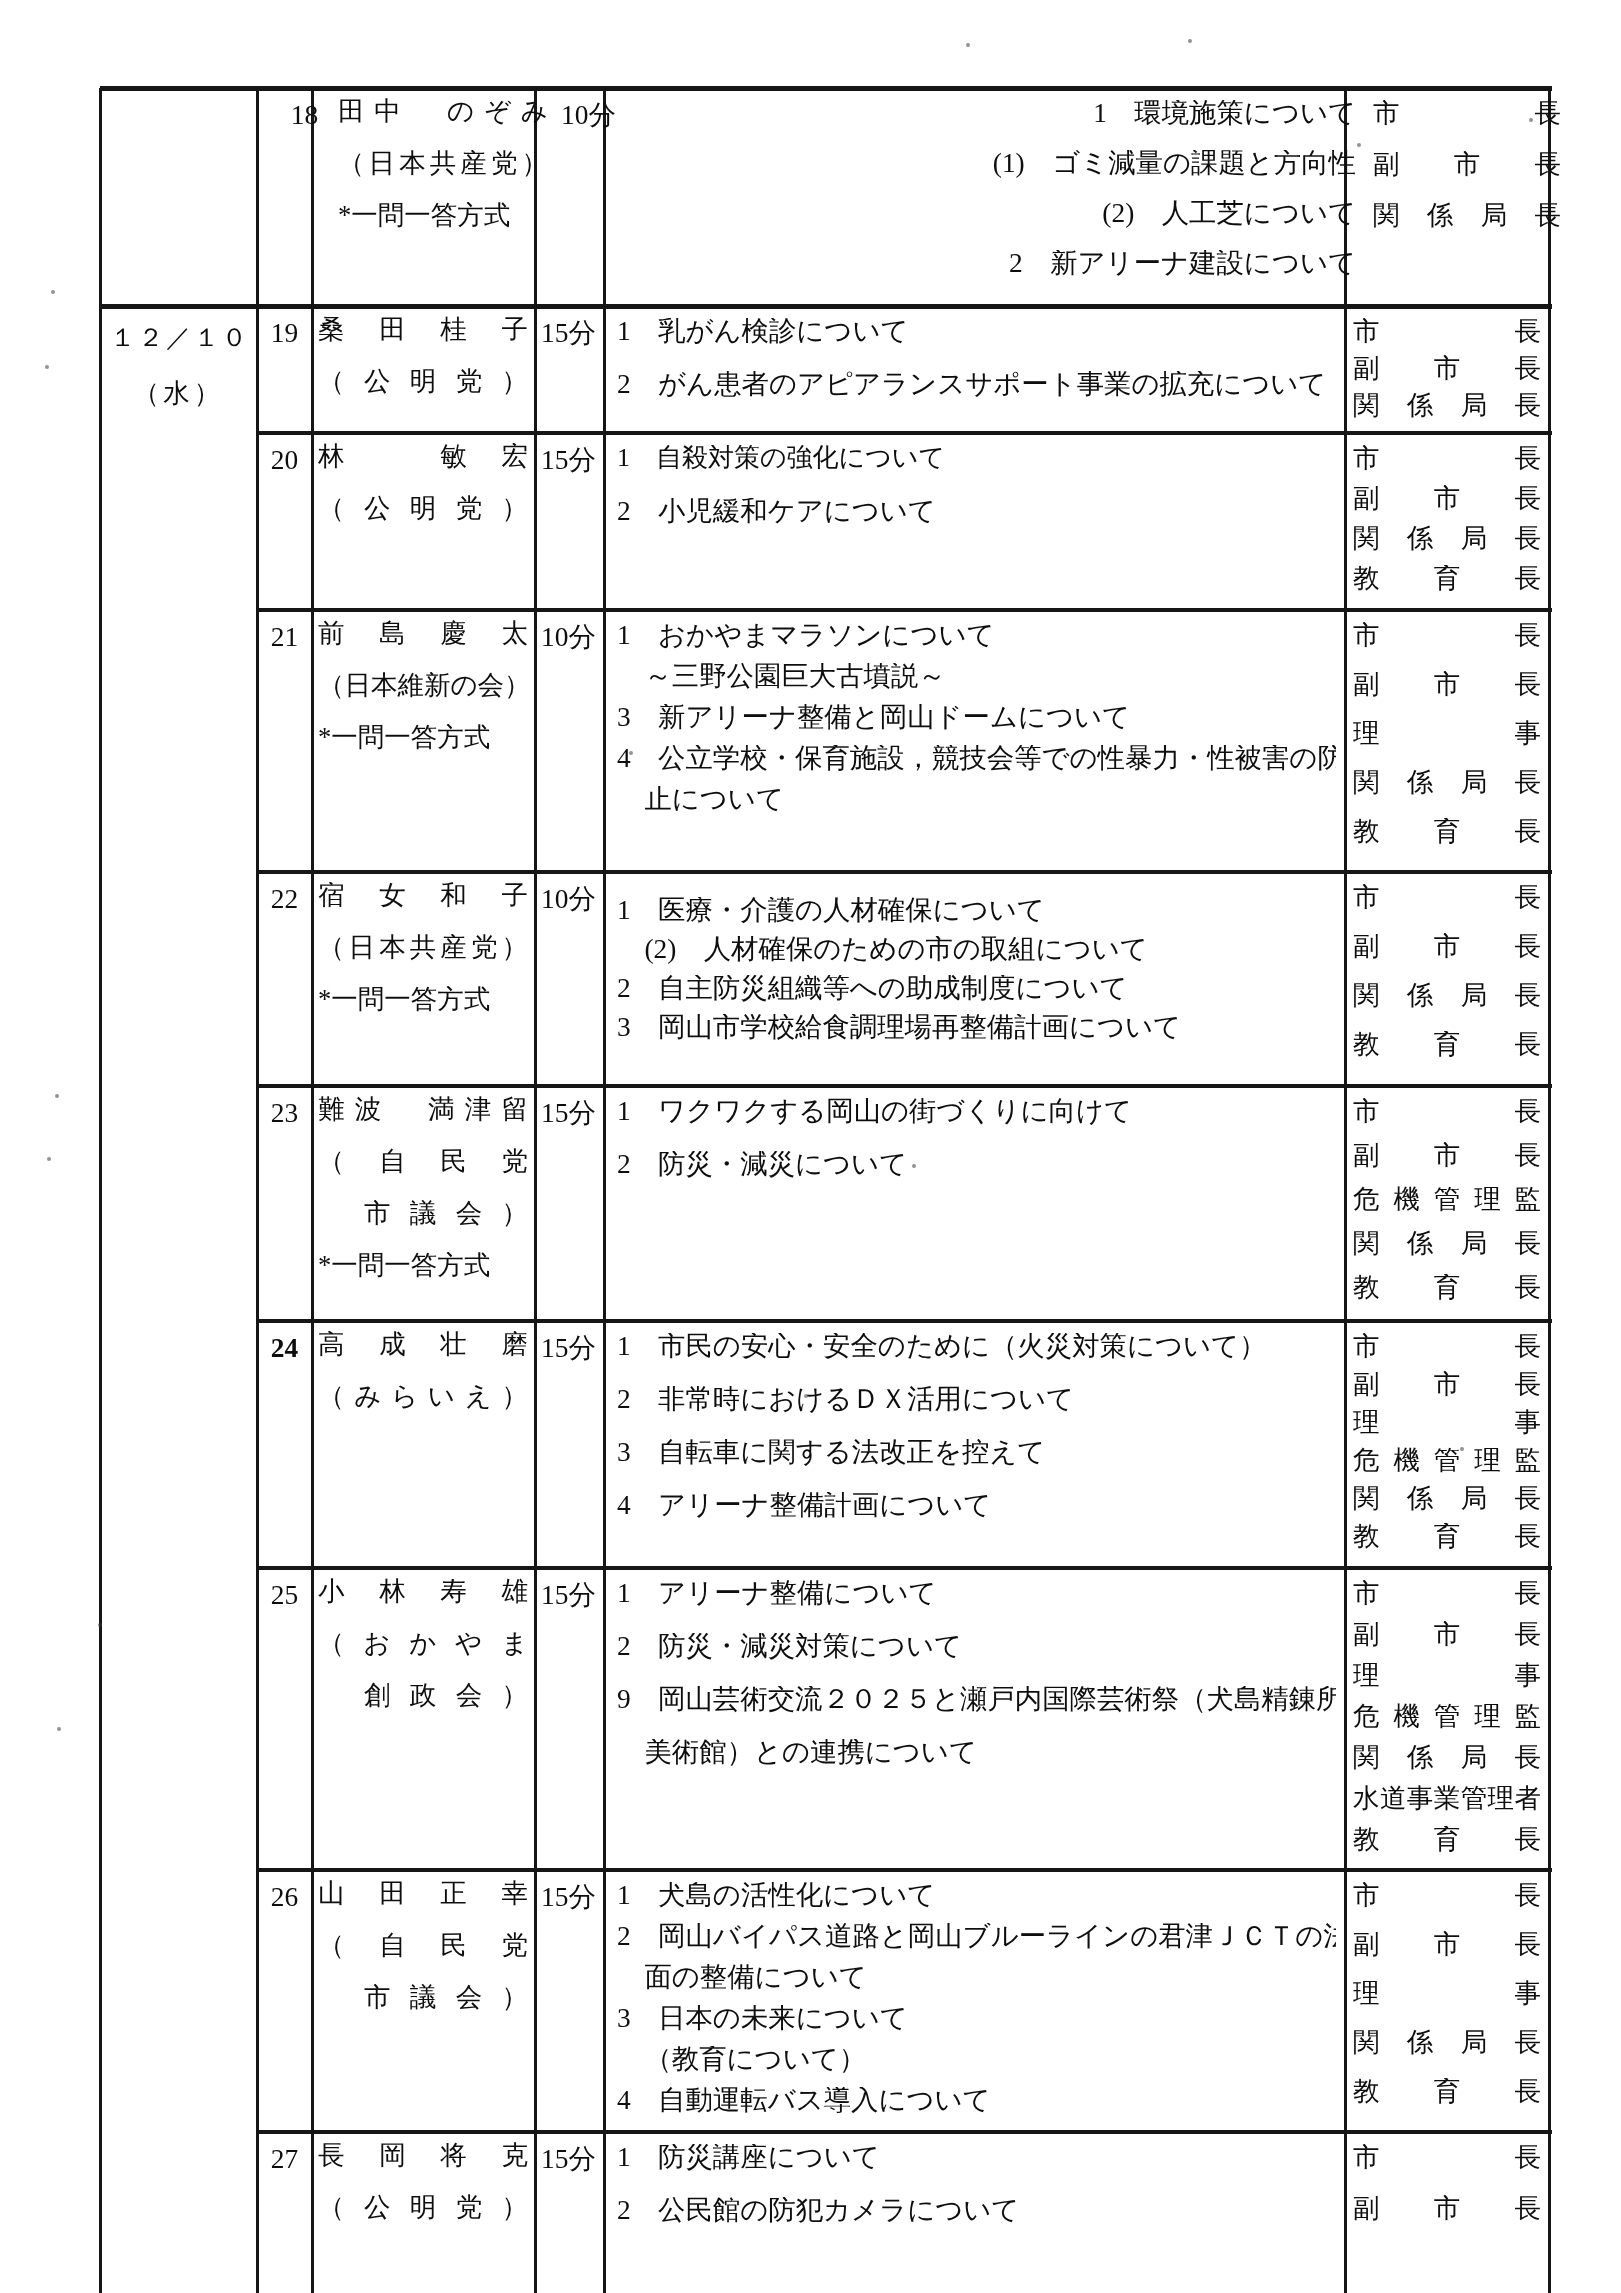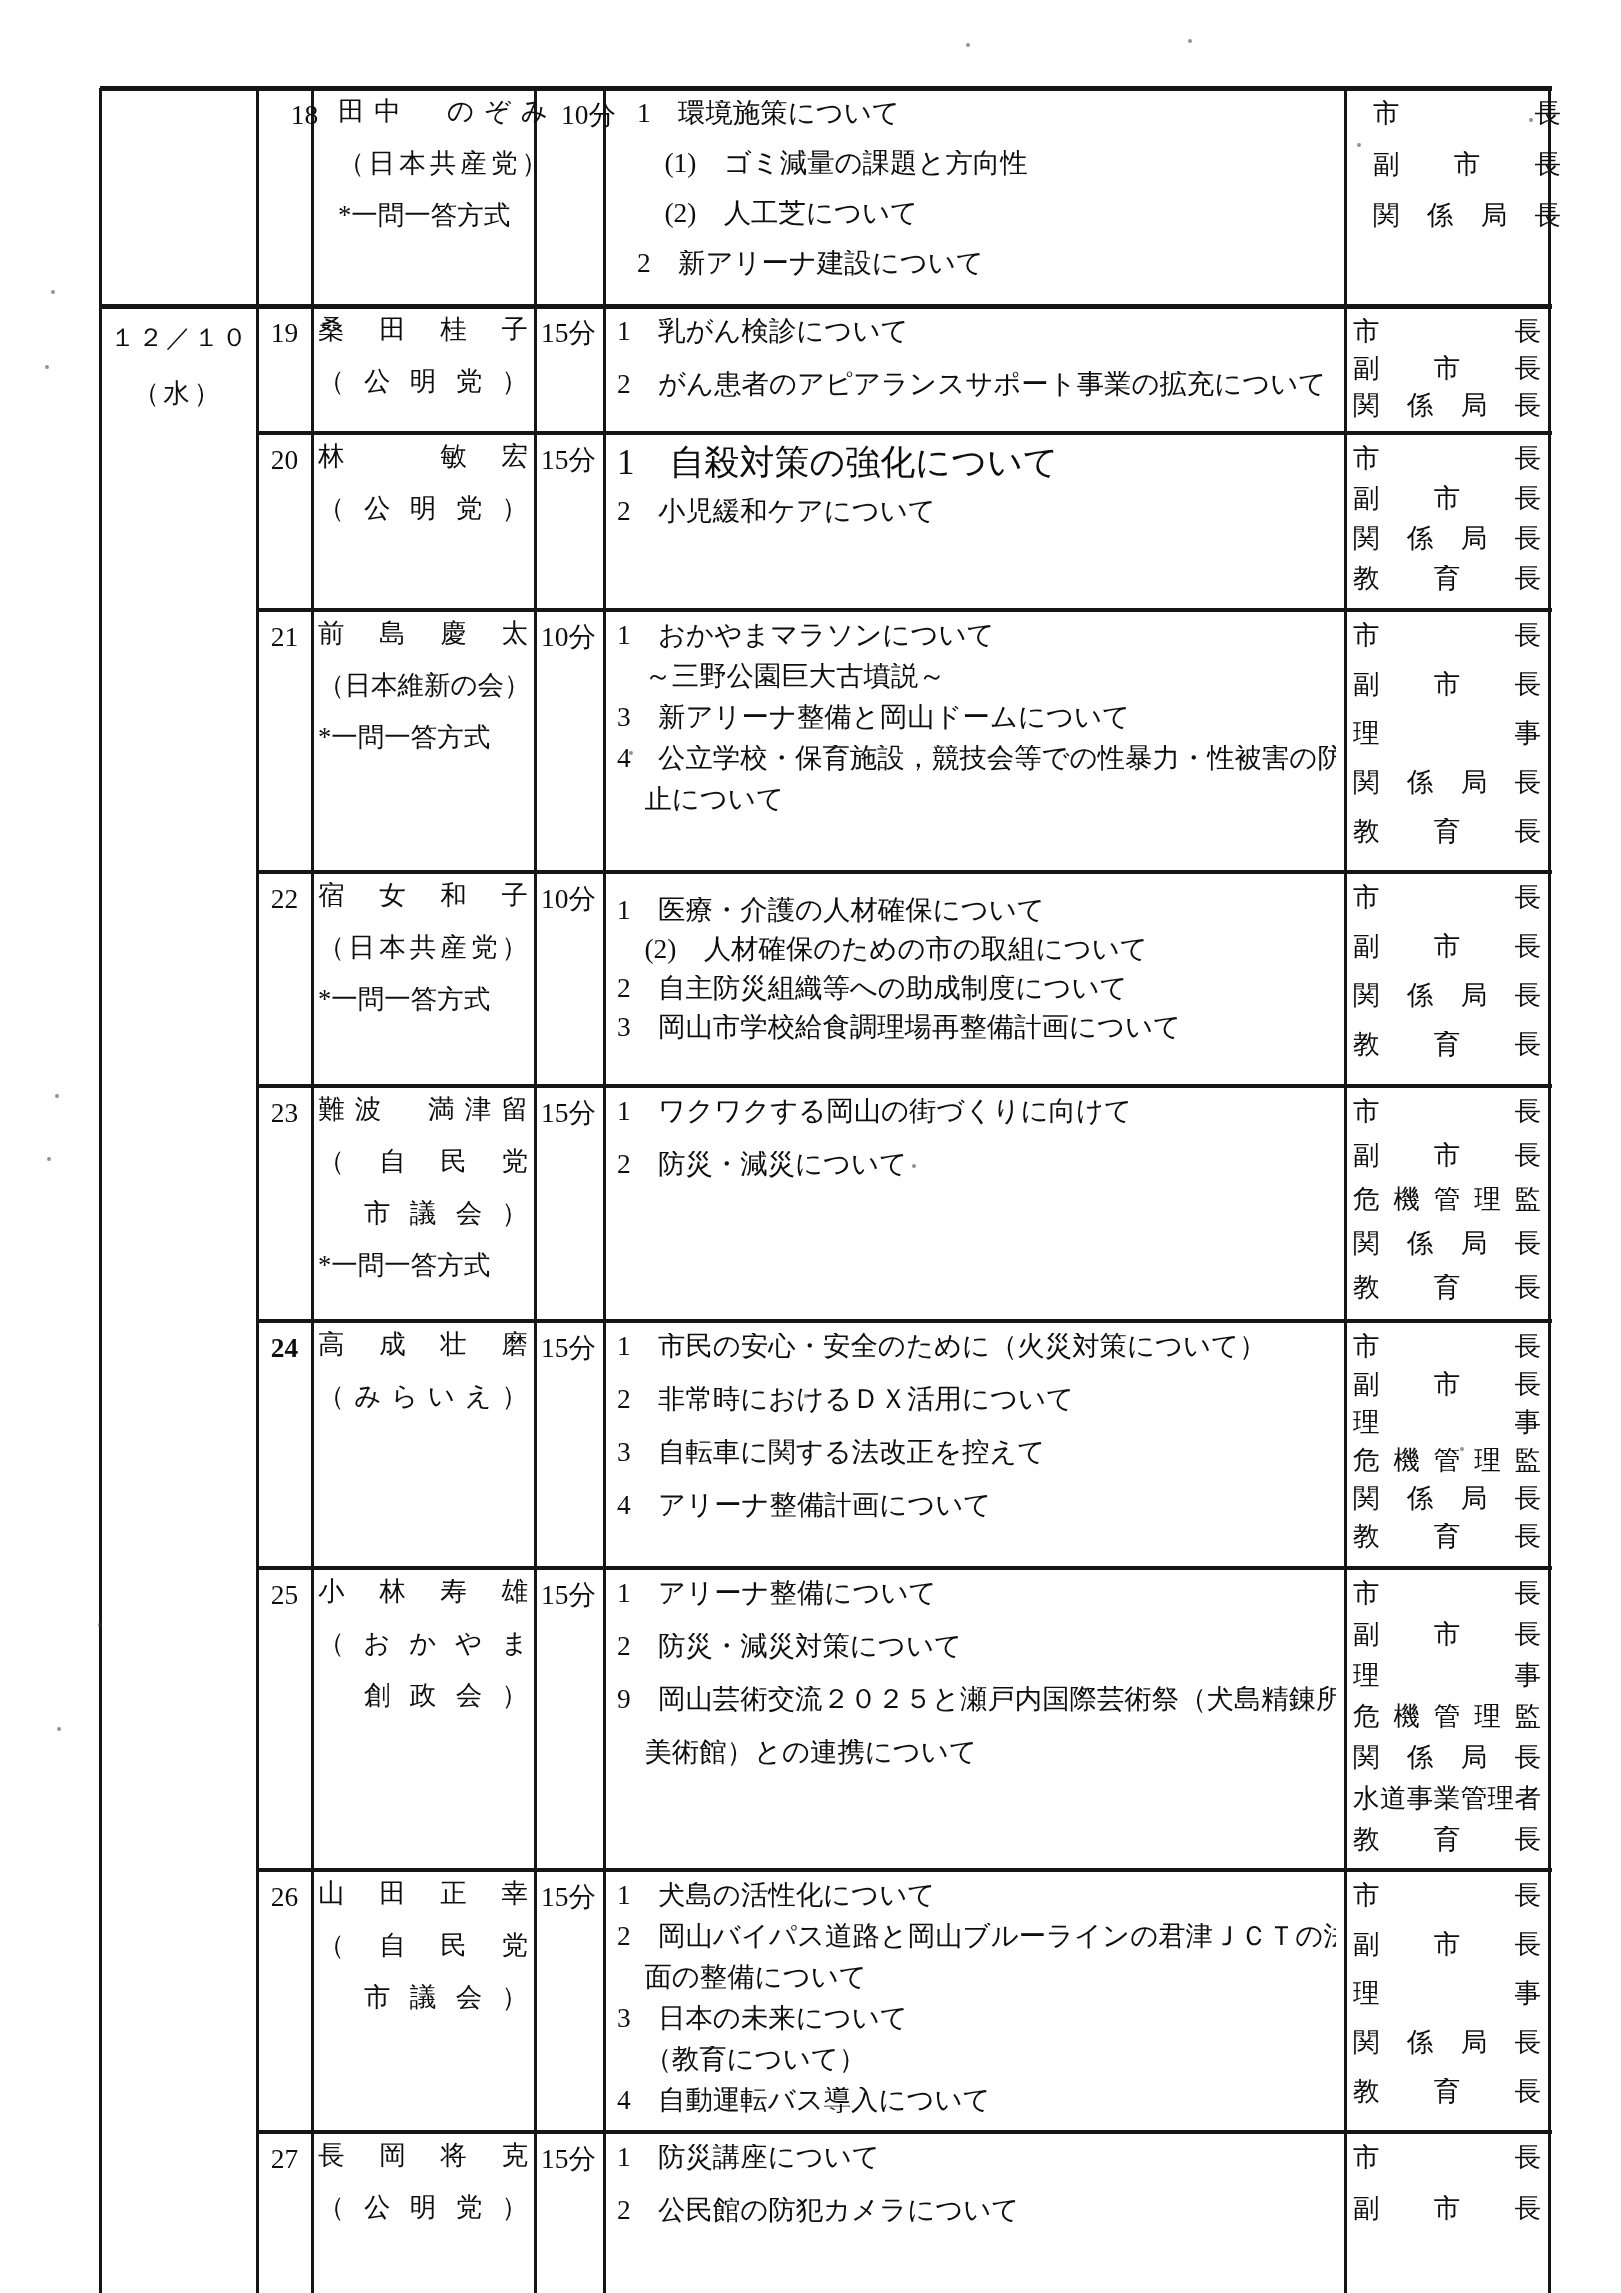--- a/index.html
+++ b/index.html
@@ -45,21 +45,21 @@
       <div class="hline" style="left: 257px; top: 1868px; width: 1295px; height: 3.9px;"></div>
       <div class="hline" style="left: 257px; top: 2130px; width: 1295px; height: 3.9px;"></div>
       <div class="row" style="top: 88px; height: 218px; position: absolute; margin-left: 20px;">
         <div class="cell" style="left: 257px; width: 55px; top: 13.7px; font-size: 27.4px; text-align: center;">18</div>
         <div class="cell" style="left: 318px; width: 210px; top: 9.8px;">
           <div class="cline jline" style="font-size: 26.5px; height: 52px;">田中　のぞみ</div>
           <div class="cline jline" style="font-size: 26.5px; height: 52px;">（日本共産党）</div>
           <div class="cline" style="font-size: 26.5px; height: 52px;">*一問一答方式</div>
         </div>
         <div class="cell" style="left: 537px; width: 63px; top: 13.7px; font-size: 27.4px; text-align: center;">10分</div>
-        <div class="cell" style="left: 617px; width: 719px; top: 11.8px;">
+        <div class="cell" style="left: 617px; width: 719px; top: 11.8px; text-align: right;">
           <div class="cline" style="font-size: 27.4px; height: 50px;">1　環境施策について</div>
           <div class="cline" style="font-size: 27.4px; height: 50px;">　(1)　ゴミ減量の課題と方向性</div>
           <div class="cline" style="font-size: 27.4px; height: 50px;">　(2)　人工芝について</div>
           <div class="cline" style="font-size: 27.4px; height: 50px;">2　新アリーナ建設について</div>
         </div>
         <div class="cell" style="left: 1353px; width: 188px; top: 11.8px;">
           <div class="cline jline" style="font-size: 26.5px; height: 51px;">市長</div>
           <div class="cline jline" style="font-size: 26.5px; height: 51px;">副市長</div>
           <div class="cline jline" style="font-size: 26.5px; height: 51px;">関係局長</div>
         </div>
@@ -82,21 +82,21 @@
         </div>
       </div>
       <div class="row" style="top: 433px; height: 176px; position: absolute;">
         <div class="cell" style="left: 257px; width: 55px; top: 13.7px; font-size: 27.4px; text-align: center;">20</div>
         <div class="cell" style="left: 318px; width: 210px; top: 9.8px;">
           <div class="cline jline" style="font-size: 26.5px; height: 52px;">林　敏宏</div>
           <div class="cline jline" style="font-size: 26.5px; height: 52px;">（公明党）</div>
         </div>
         <div class="cell" style="left: 537px; width: 63px; top: 13.7px; font-size: 27.4px; text-align: center;">15分</div>
         <div class="cell" style="left: 617px; width: 719px; top: 11.8px;">
-          <div class="cline" style="font-size: 35px; height: 53px;">1　自殺対策の強化について</div>
+          <div class="cline" style="font-size: 26px; height: 53px;">1　自殺対策の強化について</div>
           <div class="cline" style="font-size: 27.4px; height: 53px;">2　小児緩和ケアについて</div>
         </div>
         <div class="cell" style="left: 1353px; width: 188px; top: 11.8px;">
           <div class="cline jline" style="font-size: 26.5px; height: 40px;">市長</div>
           <div class="cline jline" style="font-size: 26.5px; height: 40px;">副市長</div>
           <div class="cline jline" style="font-size: 26.5px; height: 40px;">関係局長</div>
           <div class="cline jline" style="font-size: 26.5px; height: 40px;">教育長</div>
         </div>
       </div>
       <div class="row" style="top: 610px; height: 263px; position: absolute;">

